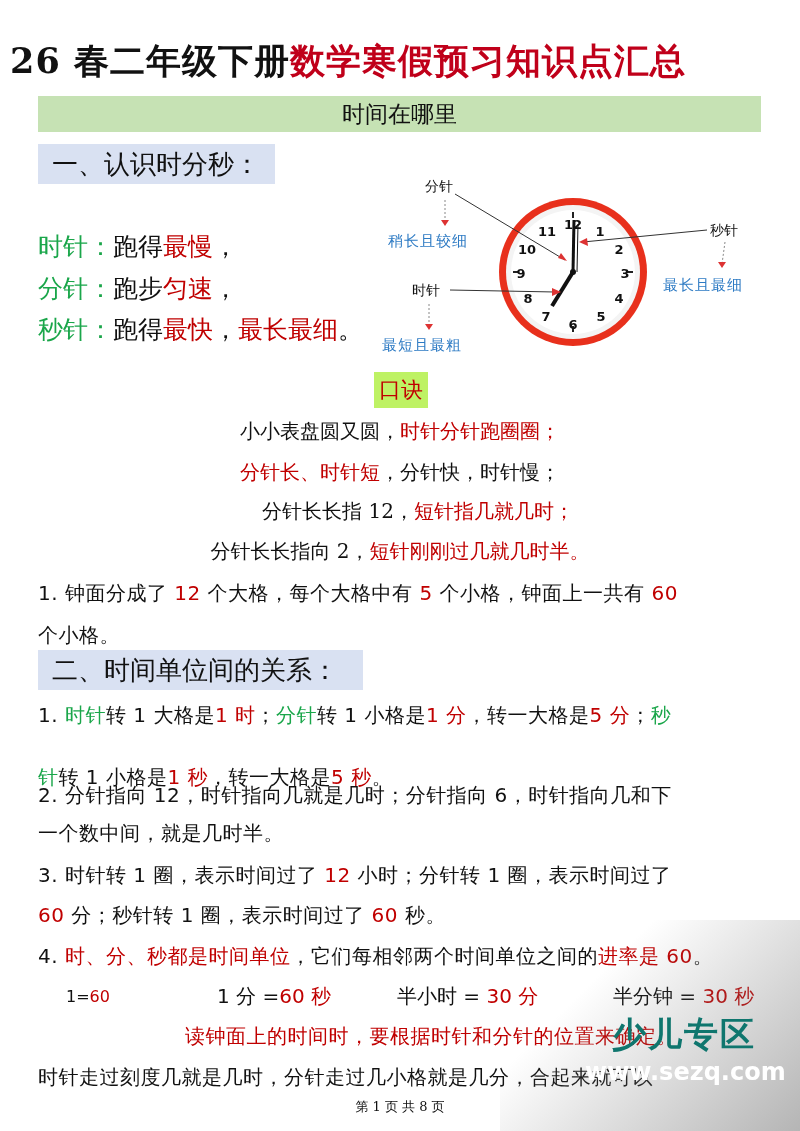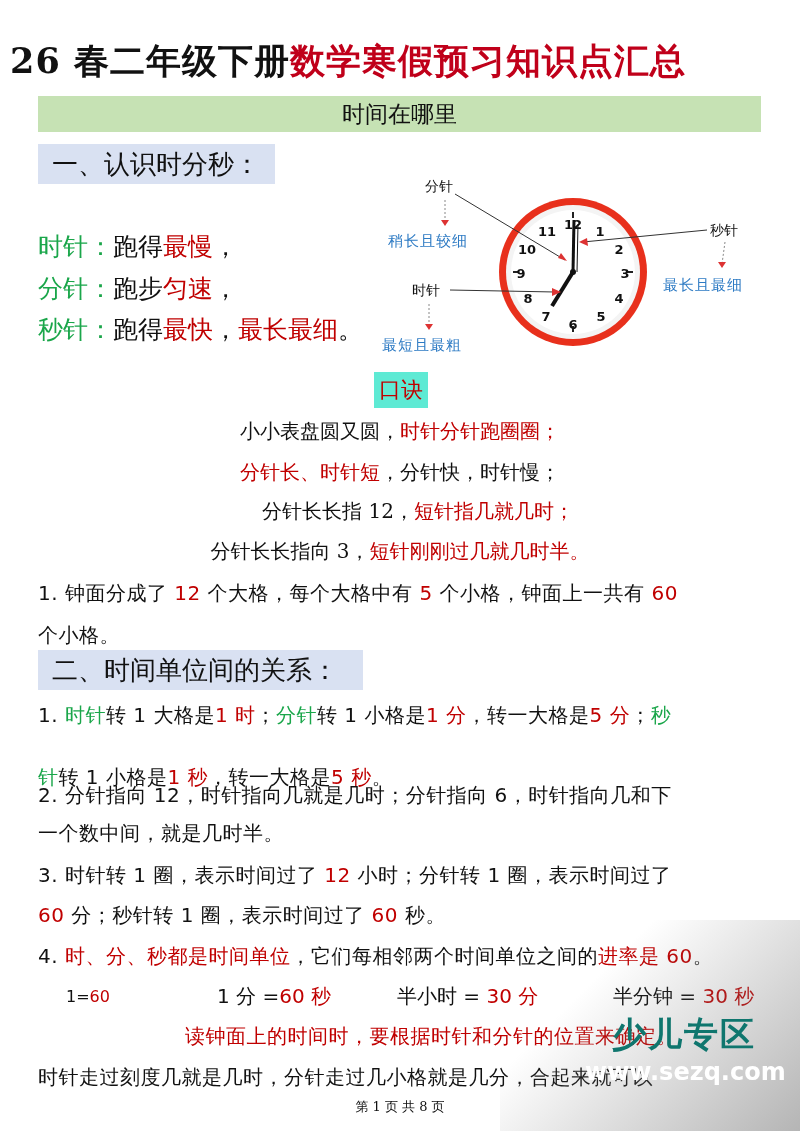--- a/index.html
+++ b/index.html
@@ -30,21 +30,21 @@
   .hand-line {
     position: absolute; left: 38px; font-size: 25px; white-space: nowrap;
   }
 
   .clock-fig { position: absolute; left: 355px; top: 172px; width: 445px; height: 195px; }
   .clock-fig .lbl { position: absolute; font-size: 14px; white-space: nowrap; }
   .clock-fig .desc { position: absolute; font-size: 15px; color: #2e7bc4; white-space: nowrap; letter-spacing: 1px; }
 
   .koujue {
     position: absolute; left: 374px; top: 372px; width: 54px; height: 36px;
-    background: #5eead4; color: #c00000; font-size: 22px; text-align: center; line-height: 36px;
+    background: #bef264; color: #c00000; font-size: 22px; text-align: center; line-height: 36px;
   }
   .verse { position: absolute; left: 0; width: 800px; text-align: center; font-size: 20px; white-space: nowrap; }
 
   .para { position: absolute; left: 38px; font-size: 20px; white-space: nowrap; font-family: "DejaVu Sans", sans-serif; letter-spacing: 0.5px; }
 
   .eq { position: absolute; top: 983px; font-size: 20px; white-space: nowrap; font-family: "DejaVu Sans", sans-serif; text-align: right; }
 
   .footer { position: absolute; left: 0; top: 1098px; width: 800px; text-align: center; font-size: 13px; }
 
   .shade {
@@ -136,21 +136,21 @@
 <div class="verse" style="top:418px;">
   <span>小小表盘圆又圆，</span><span class="red">时针分针跑圈圈；</span>
 </div>
 <div class="verse" style="top:459px;">
   <span class="red">分针长、时针短</span><span>，分针快，时针慢；</span>
 </div>
 <div class="verse" style="top:498px;padding-left:36px;">
   <span>分针长长指 12，</span><span class="red">短针指几就几时；</span>
 </div>
 <div class="verse" style="top:538px;">
-  <span>分针长长指向 3，</span><span class="red">短针刚刚过几就几时半。</span>
+  <span>分针长长指向 2，</span><span class="red">短针刚刚过几就几时半。</span>
 </div>
 
 <div class="para" style="top:580px;">
   <span>1. 钟面分成了 </span><span class="red">12</span><span> 个大格，每个大格中有 </span><span class="red">5</span><span> 个小格，钟面上一共有 </span><span class="red">60</span>
 </div>
 <div class="para" style="top:622px;">个小格。</div>
 
 <div class="section-head sec2">二、时间单位间的关系：</div>
 
 <div class="para" style="top:702px;">

